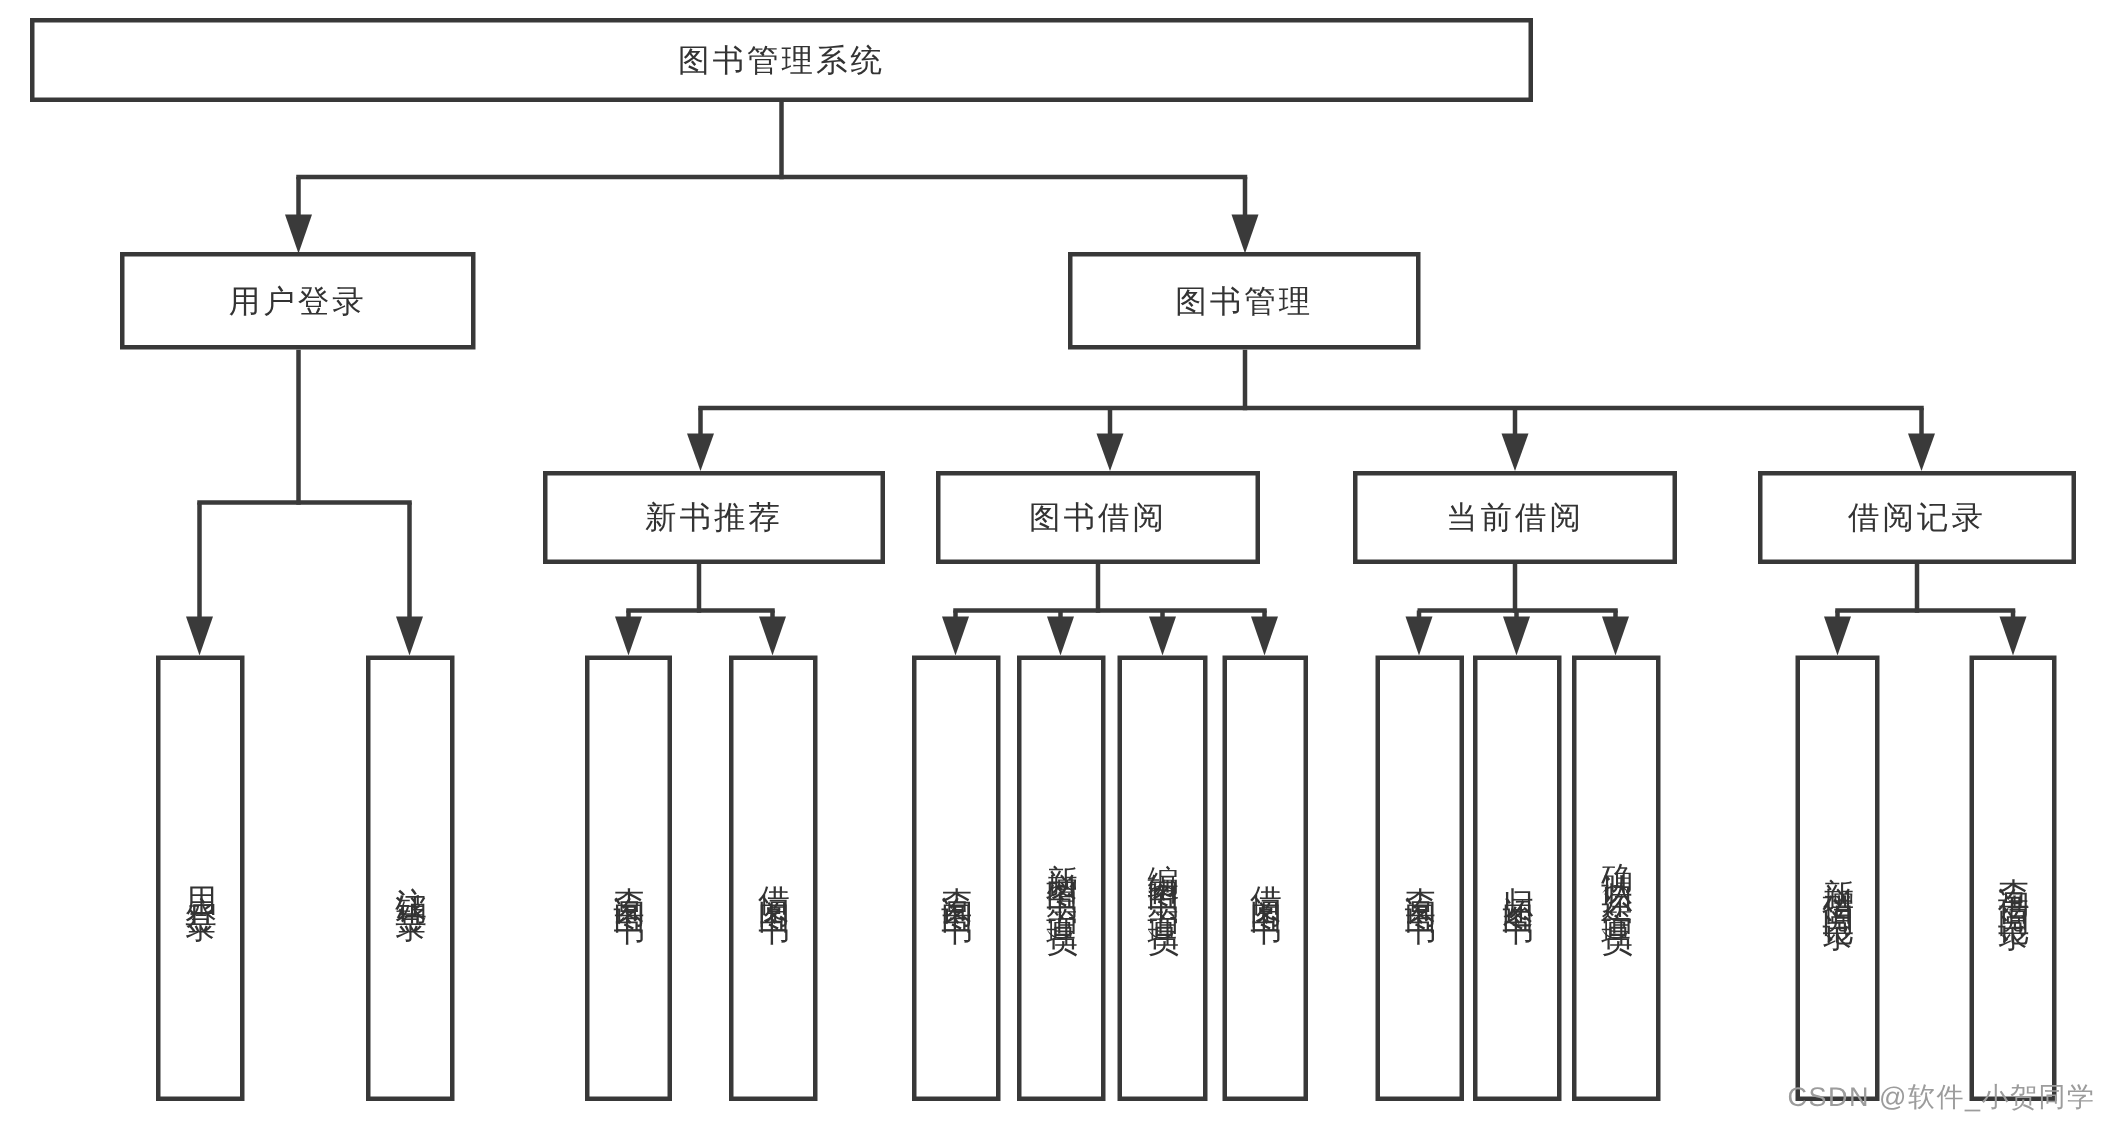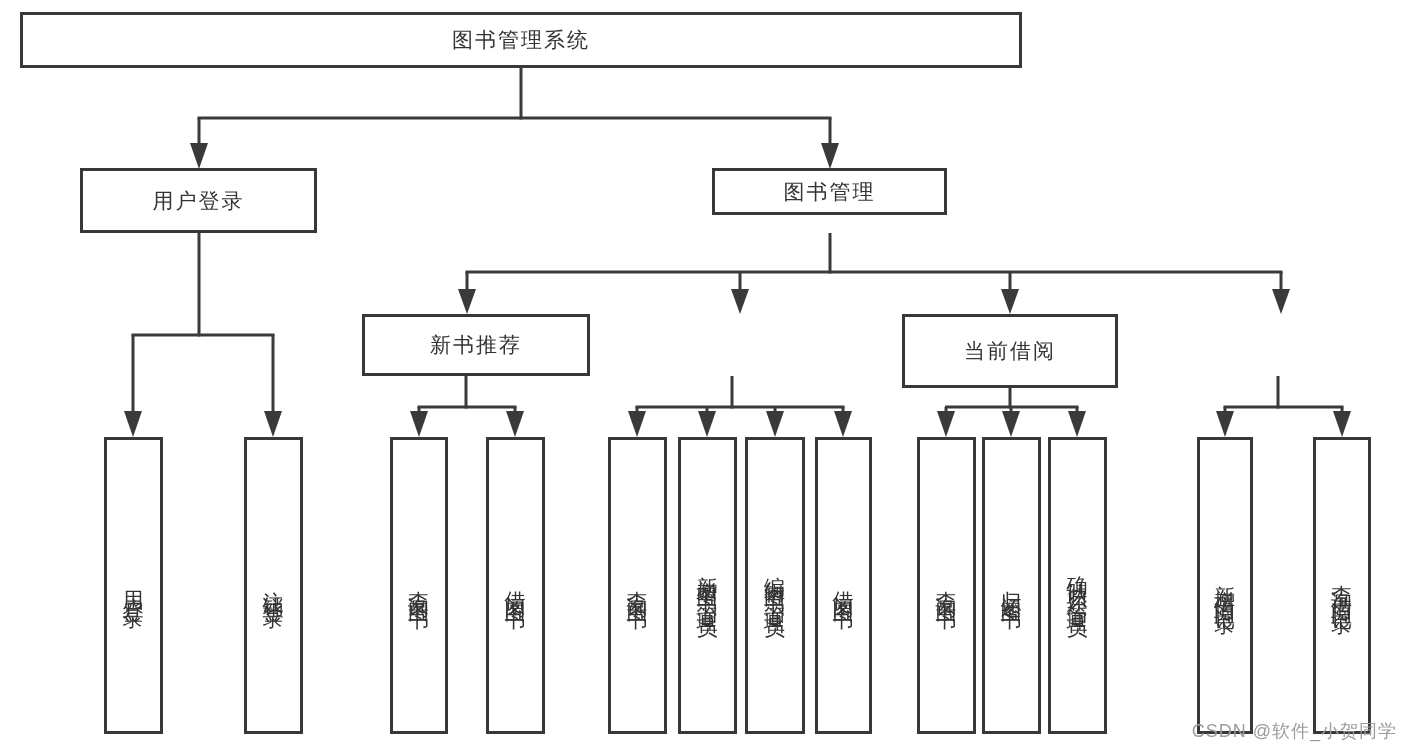--- a/index.html
+++ b/index.html
@@ -123,29 +123,35 @@
     </g>
   </svg>
 
   <div class="box" style="left:20px;top:12px;width:1002px;height:56px;">
     <span>图书管理系统</span>
   </div>
 
   <div class="box" style="left:80px;top:168px;width:237px;height:65px;">
     <span>用户登录</span>
   </div>
-  <div class="box" style="left:712px;top:168px;width:235px;height:47px;">
+  <div class="box" style="left:712px;top:168px;width:235px;height:65px;">
     <span>图书管理</span>
   </div>
 
   <div class="box" style="left:362px;top:314px;width:228px;height:62px;">
     <span>新书推荐</span>
   </div>
-  <div class="box" style="left:902px;top:314px;width:216px;height:74px;">
+  <div class="box" style="left:624px;top:314px;width:216px;height:62px;">
+    <span>图书借阅</span>
+  </div>
+  <div class="box" style="left:902px;top:314px;width:216px;height:62px;">
     <span>当前借阅</span>
+  </div>
+  <div class="box" style="left:1172px;top:314px;width:212px;height:62px;">
+    <span>借阅记录</span>
   </div>
 
   <div class="box leaf" style="left:104px;top:437px;width:59px;height:297px;">
     <span class="vtext">用户登录</span>
   </div>
   <div class="box leaf" style="left:244px;top:437px;width:59px;height:297px;">
     <span class="vtext">注销登录</span>
   </div>
 
   <div class="box leaf" style="left:390px;top:437px;width:58px;height:297px;">

